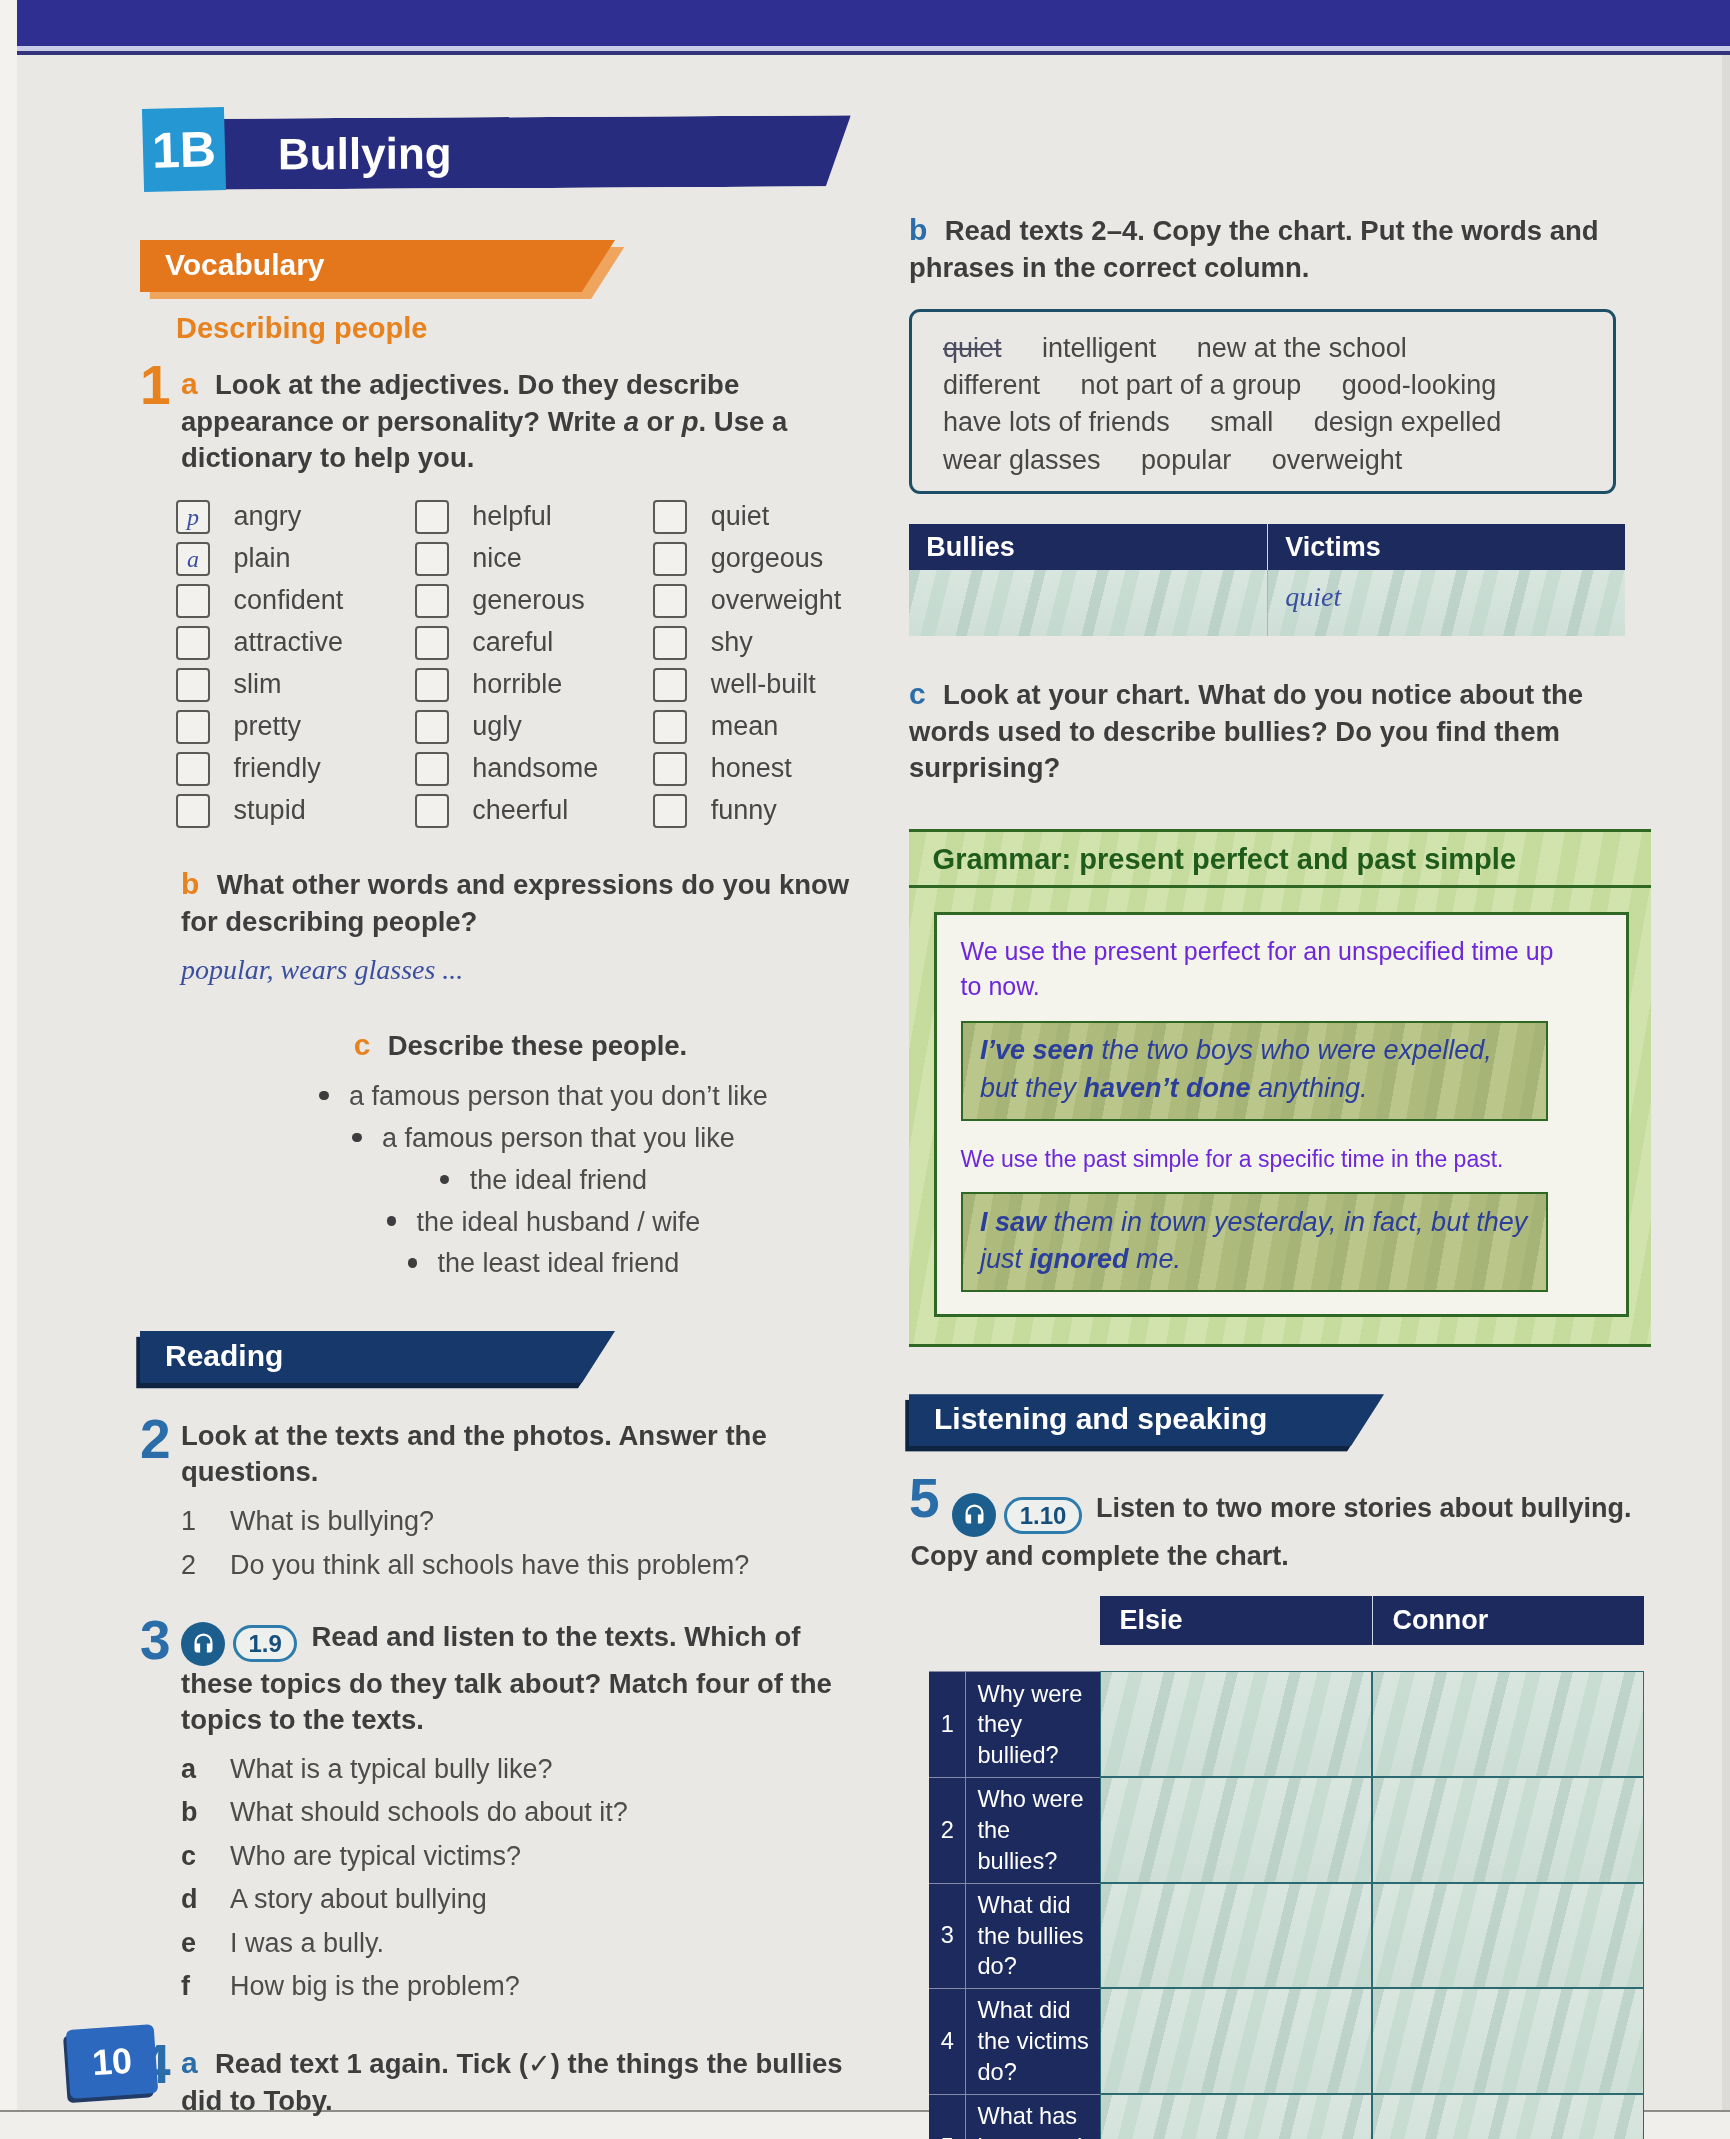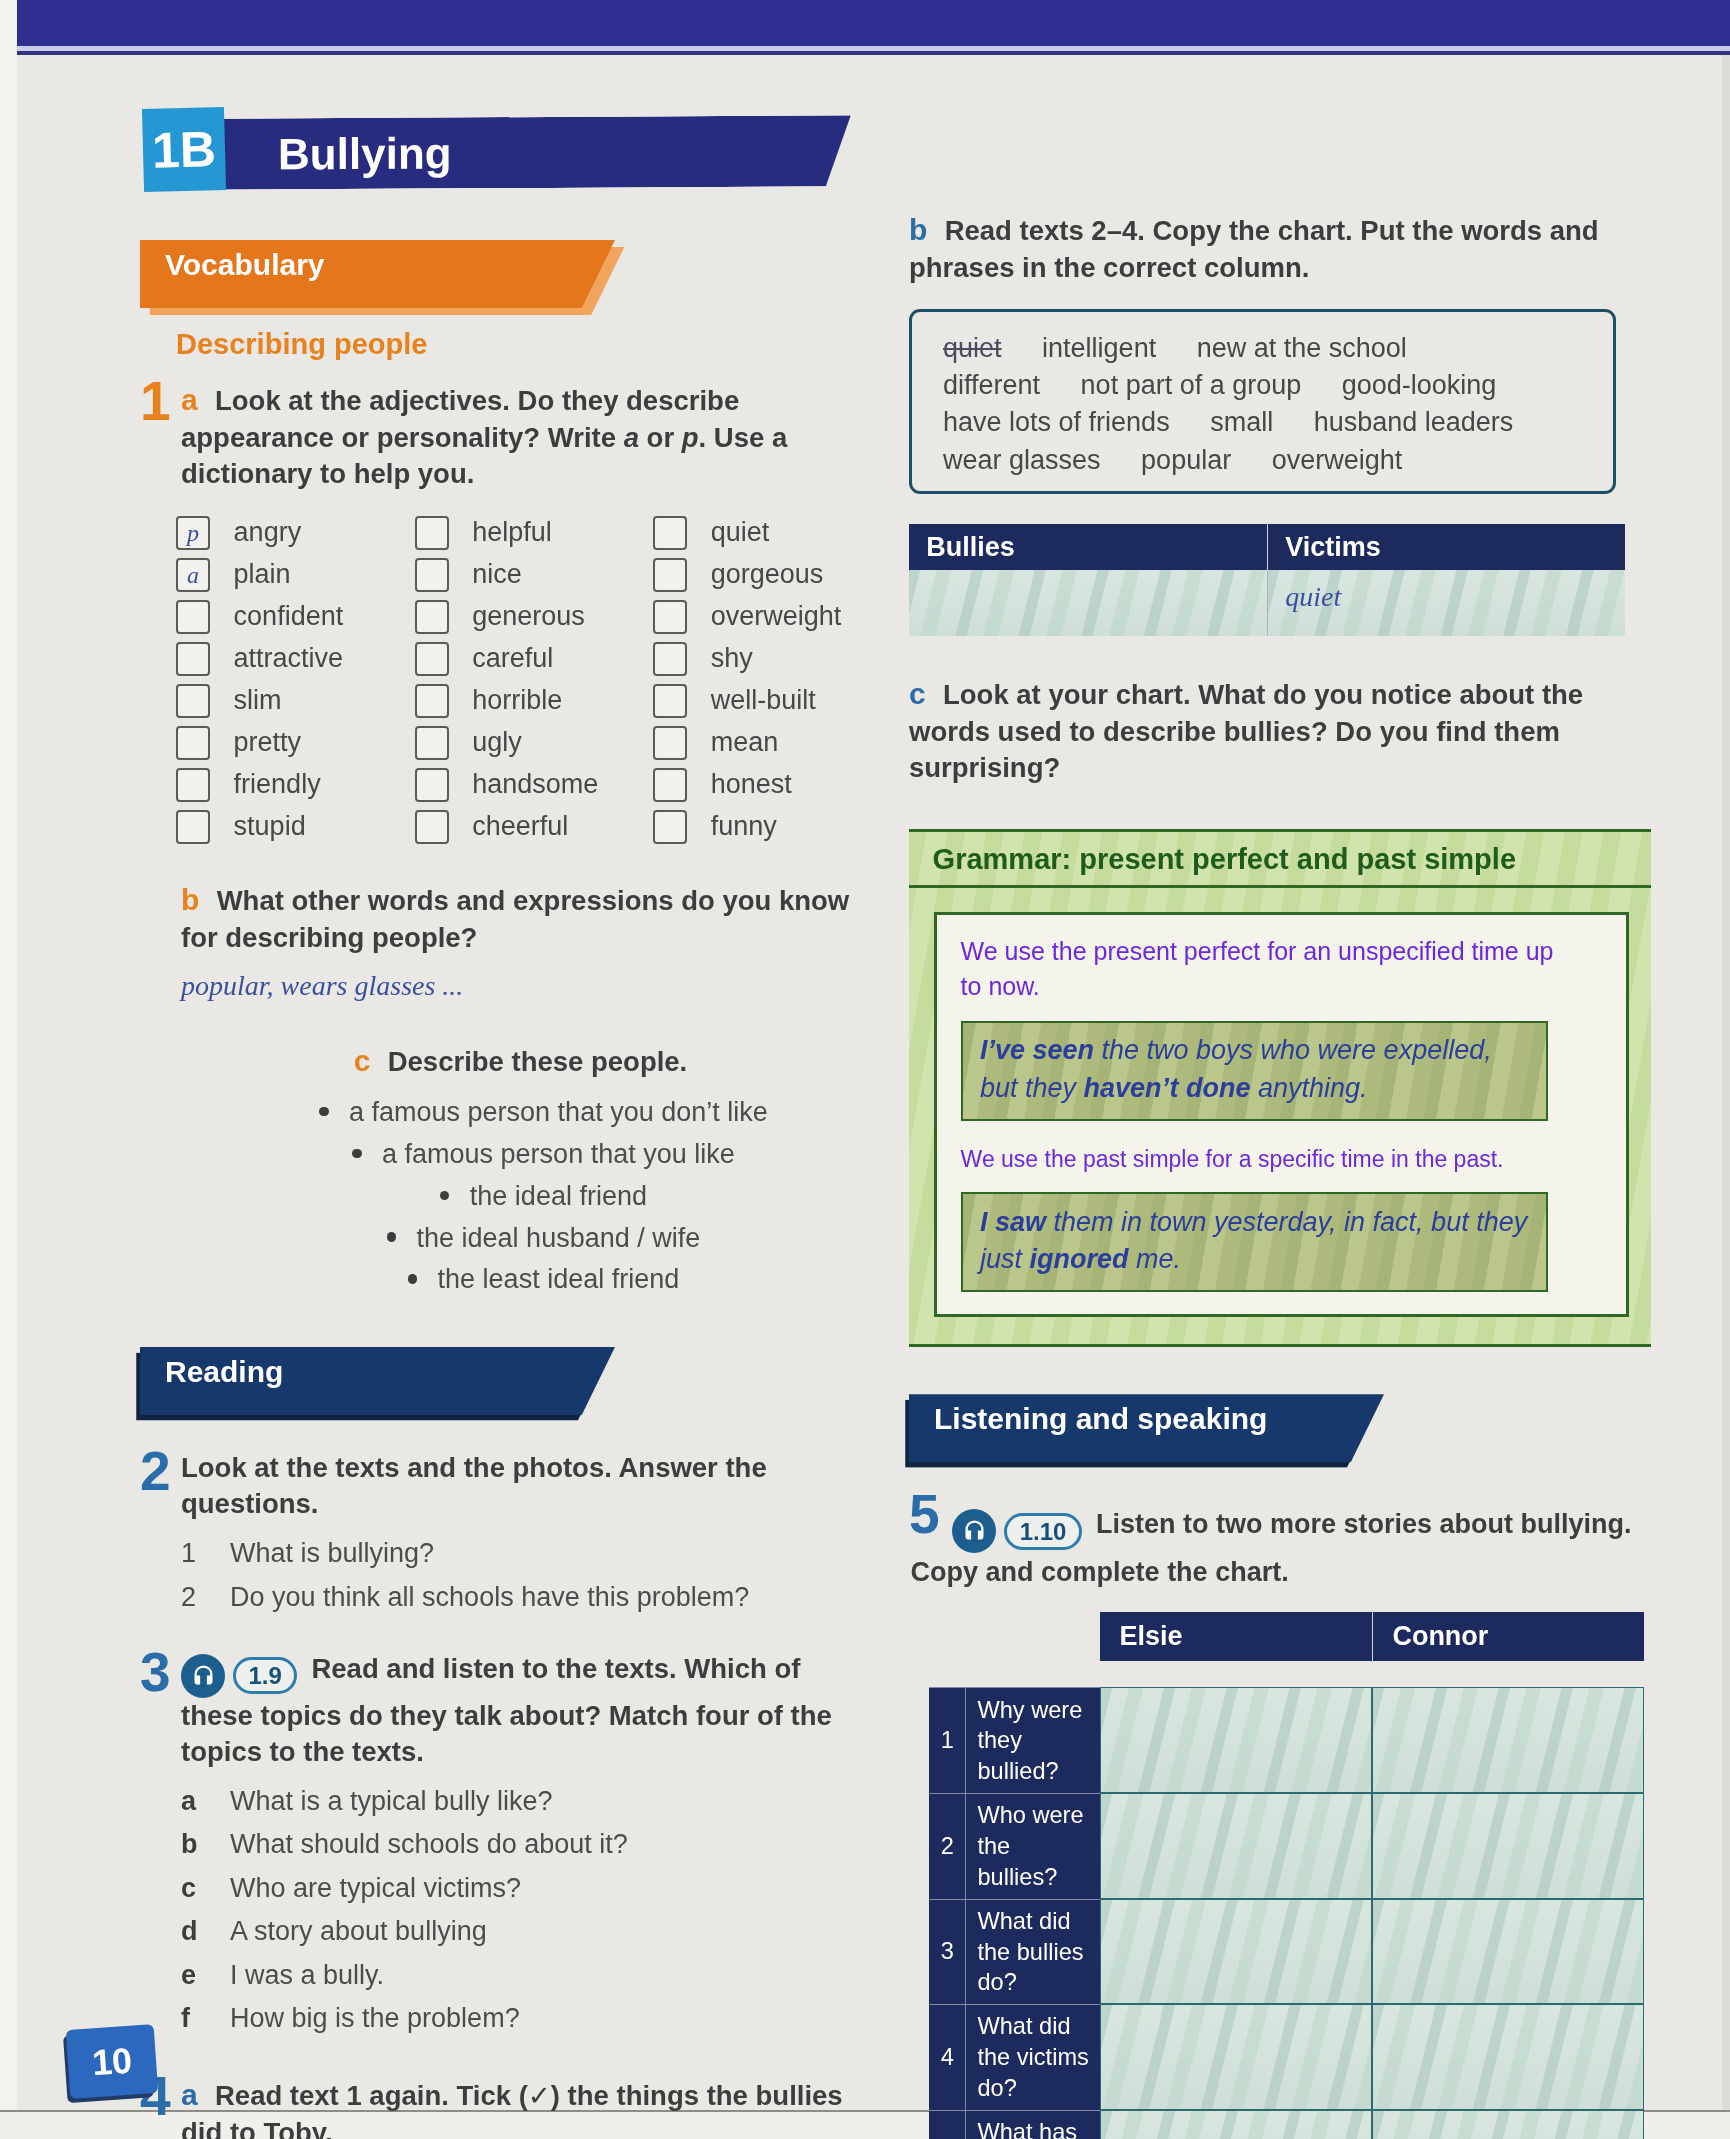--- a/index.html
+++ b/index.html
@@ -18,21 +18,21 @@
   
   .unit-header { position:relative; height:102px; }
   .unit-badge { position:absolute; left:3.1px; top:7.9px; width:82px; height:83px; background:#2597d3;
                 color:#fff; font-weight:bold; font-size:50px; display:flex; align-items:center;
                 justify-content:center; transform:rotate(-1.5deg); z-index:2; }
   .unit-title { position:absolute; left:75px; top:17.3px; width:573px; height:71px; background:#272c7e;
                 color:#fff; font-weight:bold; font-size:44px; line-height:71px; padding-left:63px;
                 clip-path:polygon(0 0,100% 0,96% 100%,0 100%); transform:rotate(-.3deg); }
 
   
-  .banner-wrap { position:relative; height:68px; width:475px; }
+  .banner-wrap { position:relative; height:52px; width:475px; }
   .banner-shadow, .banner { position:absolute; top:0; left:0; width:100%; height:100%;
                 clip-path:polygon(0 0,100% 0,93% 100%,0 100%); }
   .banner { color:#fff; font-weight:bold; font-size:30px; line-height:50px; padding-left:25px; box-sizing:border-box; }
   .orange .banner-shadow { background:#f0a55e; transform:translate(9.4px,7px); }
   .orange .banner { background:#e4761b; }
   .navy .banner-shadow { background:#0e2440; transform:translate(-3.9px,5.5px); }
   .navy .banner { background:#16386b; }
 
   .subheading { color:#e8821f; font-weight:bold; font-size:29px; margin:20.4px 0 0 36px; }
 
@@ -405,21 +405,21 @@
         <span class="wb-w">new at the school</span>
       </div>
       <div class="wb-line">
         <span class="wb-w">different</span>
         <span class="wb-w">not part of a group</span>
         <span class="wb-w">good-looking</span>
       </div>
       <div class="wb-line">
         <span class="wb-w">have lots of friends</span>
         <span class="wb-w">small</span>
-        <span class="wb-w">husband leaders</span>
+        <span class="wb-w">design expelled</span>
       </div>
       <div class="wb-line">
         <span class="wb-w">wear glasses</span>
         <span class="wb-w">popular</span>
         <span class="wb-w">overweight</span>
       </div>
     </div>
 
     <div class="bv">
       <div class="bv-h">Bullies</div>

